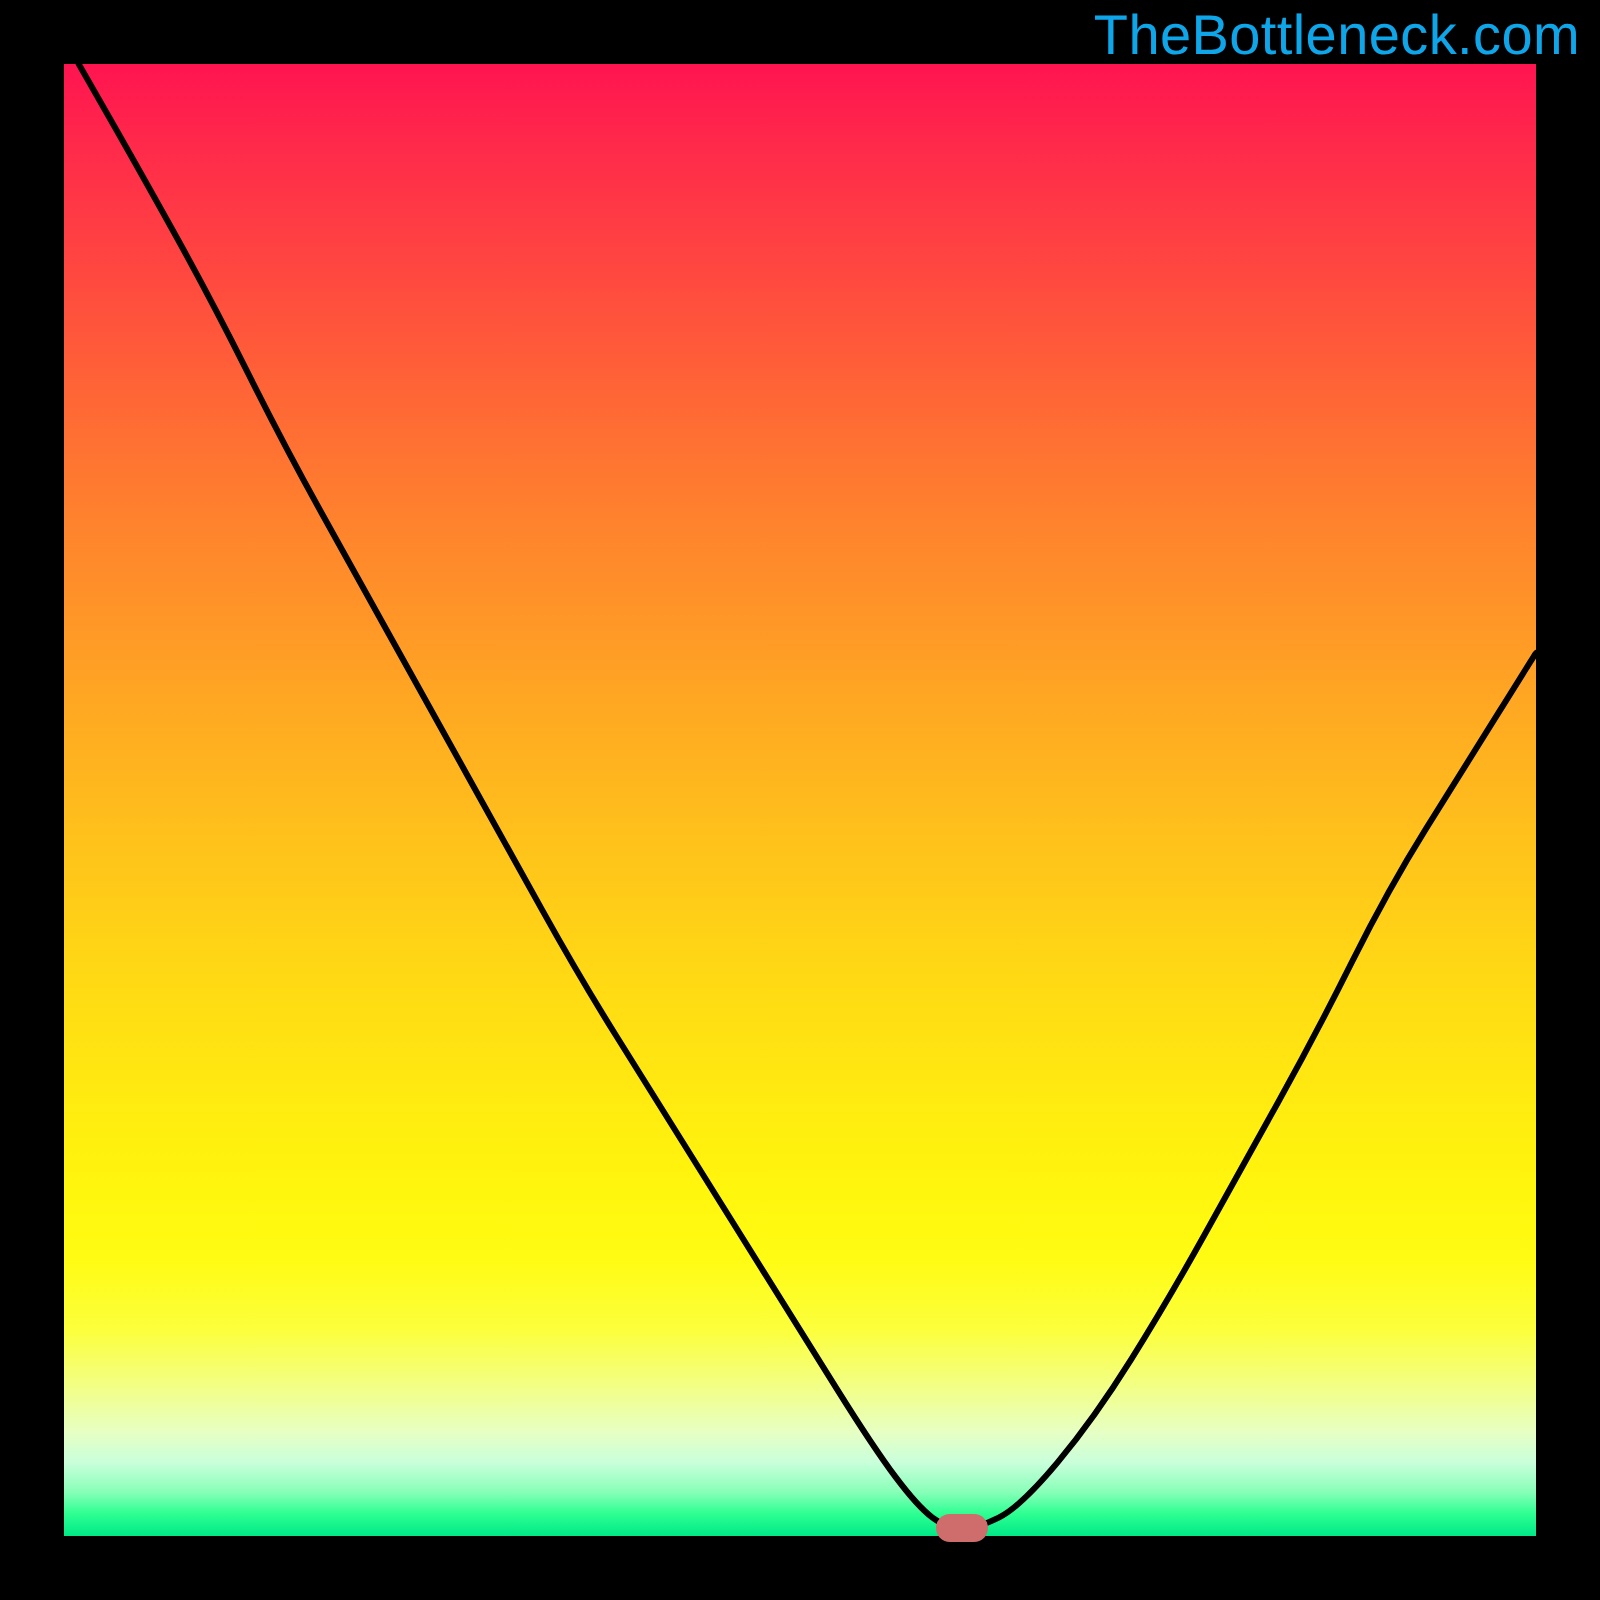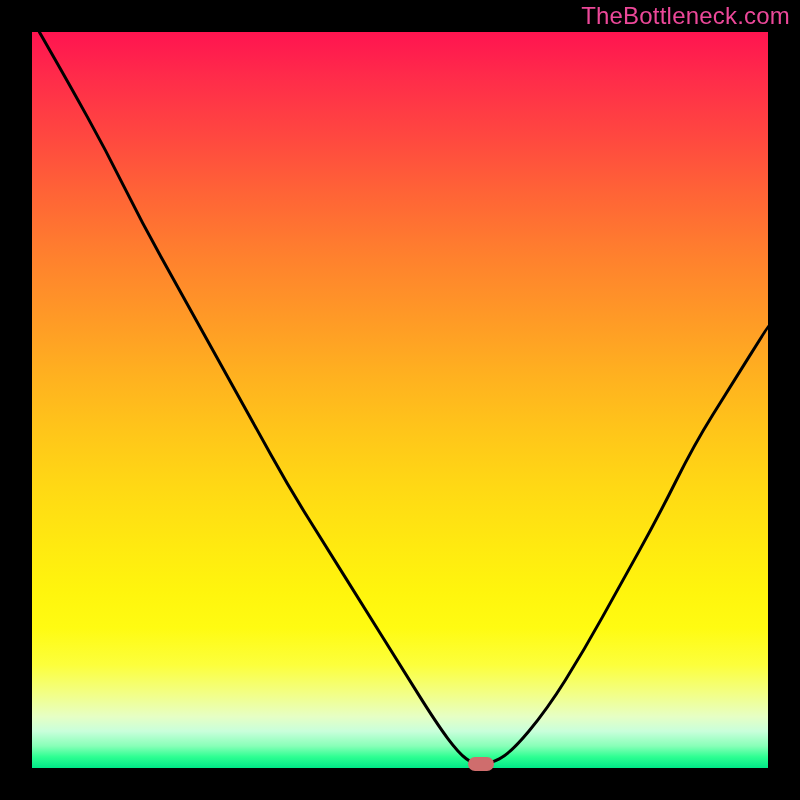--- a/index.html
+++ b/index.html
@@ -16,22 +16,22 @@
     left: 0;
     top: 0;
     width: 800px;
     height: 800px;
     background: #000;
   }
   .watermark {
     position: absolute;
     top: 2px;
     right: 10px;
-    color: #ec4899;
-    font-size: 24px;
+    color: #0ea5e9;
+    font-size: 28px;
     font-weight: 500;
     letter-spacing: 0.2px;
     user-select: none;
   }
   .plot-area {
     position: absolute;
     left: 32px;
     top: 32px;
     width: 736px;
     height: 736px;

